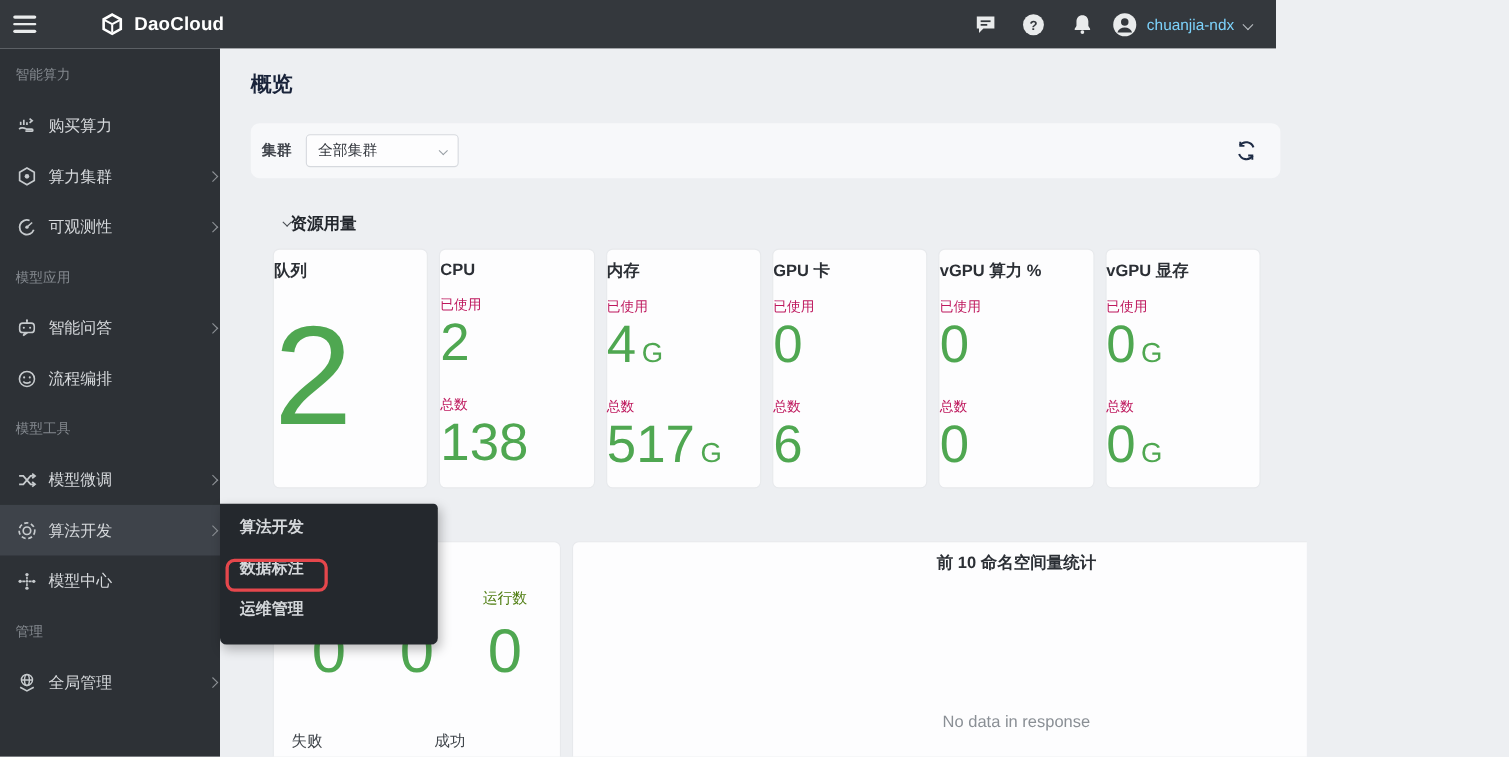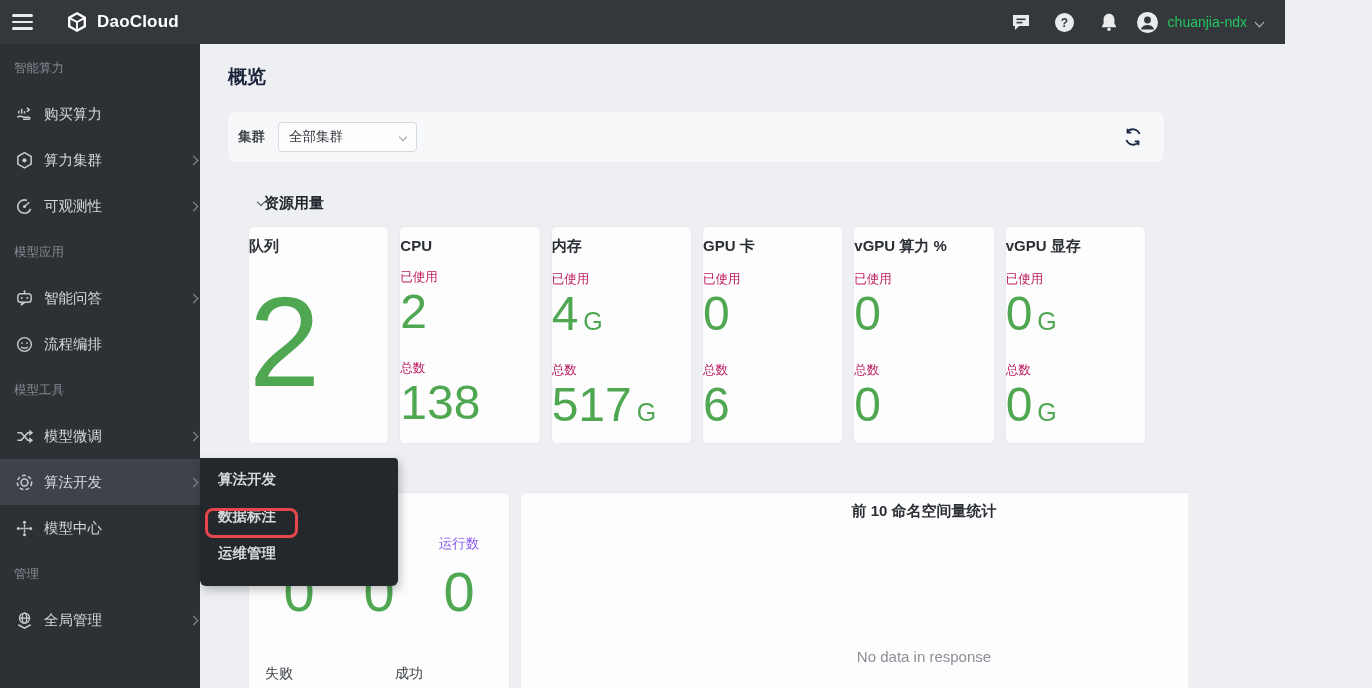--- a/index.html
+++ b/index.html
@@ -3,32 +3,32 @@
 <meta charset="utf-8">
 <style>
   * { box-sizing: border-box; margin: 0; padding: 0; }
   html,body { width:1372px; height:688px; overflow:hidden; }
   body {
     font-family: "Liberation Sans", "DejaVu Sans", sans-serif;
     background:#edeff2; position:relative; color:#23272d;
   }
   
   .topbar {
-    position:absolute; left:0; top:0; width:1285px; height:44px;
-    background:#34383d; display:flex; align-items:center; z-index:50;
+    position:absolute; left:0; top:0; width:1160px; height:44px;
+    background:#34383d; display:flex; align-items:center; z-index:50;gap:25px;
   }
   .hamburger { margin-left:12px; width:32px; height:32px; display:flex; flex-direction:column;
     justify-content:center; gap:4px; cursor:pointer; }
   .hamburger i { display:block; width:21px; height:2.4px; background:#e9ebec; border-radius:2px; }
   .brand { display:flex; align-items:center; gap:9px; margin-left:22px; }
   .brand-name { color:#fff; font-size:17px; font-weight:bold; letter-spacing:.2px; }
   .top-right { margin-left:auto; display:flex; align-items:center; gap:10px; padding-right:22px; }
   .top-ic { width:34px; height:34px; display:flex; align-items:center; justify-content:center; cursor:pointer; }
   .user-box { display:flex; align-items:center; gap:9px; cursor:pointer; }
-  .user-name { color:#22c55e; font-size:14px; }
+  .user-name { color:#7dd3fc; font-size:14px; }
   .chev { display:inline-block; width:7px; height:7px; border-right:1.6px solid currentColor;
     border-bottom:1.6px solid currentColor; }
   .chev.right { transform:rotate(-45deg); }
   .chev.down  { transform:rotate(45deg); }
   
   .sidebar { position:absolute; left:0; top:44px; width:200px; height:644px;
     background:#2d3136; z-index:20; padding-top:1px; }
   .side-row { height:46px; display:flex; align-items:center; }
   .side-section { padding-left:14px; color:#84898f; font-size:12.5px; }
   .side-item { padding-left:15px; padding-right:3px; color:#d6d9dc; font-size:14.5px; font-weight:normal; cursor:pointer; }
@@ -66,21 +66,21 @@
   .card-title { font-size:15px; font-weight:bold; color:#2b2f35; }
   .green { color:#4fa751; }
   .big-val { font-size:128px; line-height:1; font-weight:400; margin-top:22px; letter-spacing:-2px; }
   .stat-label { font-size:12.5px; color:#be185d; margin-top:15px; }
   .stat-val { font-size:48px; line-height:1; margin-top:2px; font-weight:400; }
   .unit { font-size:25px; margin-left:5px; }
   .bottom-row { margin-top:48px; display:grid; grid-template-columns:262px 808px; gap:10px; }
   .task-card { background:#fdfdfe; border:1px solid #e7e9ec; border-radius:6px; height:260px;
     position:relative; padding:14px 10px 0 10px; }
   .task-grid { display:grid; grid-template-columns:repeat(3,1fr); margin-top:28px; text-align:center; }
-  .task-label { font-size:13.5px; color:#8b5cf6; height:20px; }
+  .task-label { font-size:13.5px; color:#4d7c0f; height:20px; }
   .task-val { font-size:56px; line-height:1.1; font-weight:400; margin-top:6px; }
   .task-bottom { position:absolute; left:0; top:172px; width:100%; }
   .task-bottom .tb { position:absolute; font-size:14px; color:#3f444a; }
   .tb.fail { left:16px; } .tb.succ { left:146px; }
   .chart-card { background:#fdfdfe; border:1px solid #e7e9ec; border-radius:6px; height:260px;
     text-align:center; padding-top:9px; position:relative; }
   .empty-text { position:absolute; left:0; top:155px; width:100%; text-align:center;
     font-size:15px; color:#8a8f95; }
 </style>
 </head>

